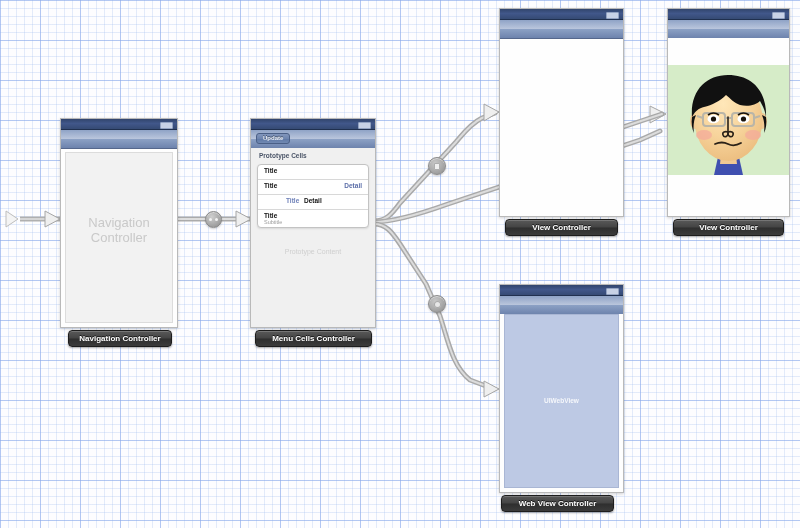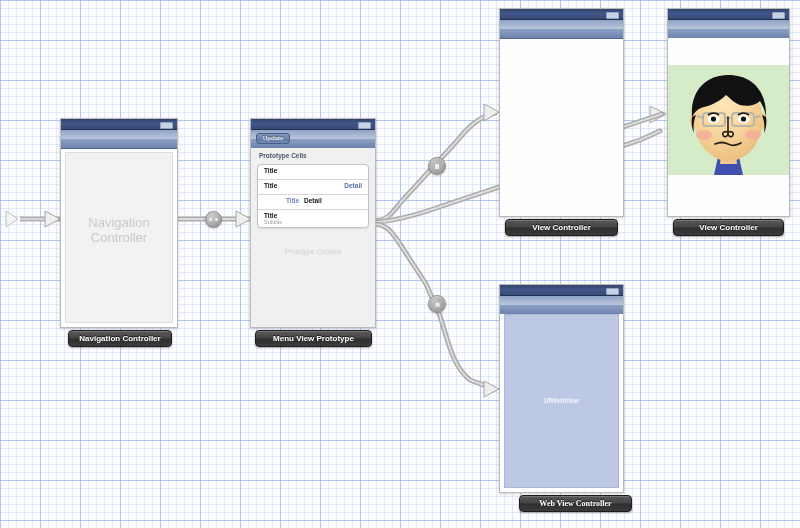--- a/index.html
+++ b/index.html
@@ -268,21 +268,21 @@
           </div>
           <div class="cell cell-sub">
             <div class="c-title">Title</div>
             <div class="c-sub">Subtitle</div>
           </div>
         </div>
 
         <div class="watermark sub" style="top:100px;">Prototype Content</div>
       </div>
     </div>
-    <div class="label" style="left:5px;top:212px;width:115px;">Menu View Prototype</div>
+    <div class="label" style="left:5px;top:212px;width:115px;">Menu Cells Controller</div>
   </div>
 
   <div class="scene" style="left:499px;top:8px;">
     <div class="device" style="width:123px;height:207px;">
       <div class="statusbar">
         <div class="battery"></div>
       </div>
       <div class="navbar"></div>
     </div>
     <div class="label" style="left:6px;top:211px;width:111px;">View Controller</div>
@@ -353,16 +353,16 @@
       <div class="statusbar">
         <div class="battery"></div>
       </div>
       <div class="navbar"></div>
       <div class="content">
         <div class="webview">
           <div class="webview-label">UIWebView</div>
         </div>
       </div>
     </div>
-    <div class="label" style="left:20px;top:211px;width:111px;font-family:Liberation Serif, serif;">Web View Controller</div>
+    <div class="label" style="left:2px;top:211px;width:111px;">Web View Controller</div>
   </div>
 
 </div>
 
 </body></html>

